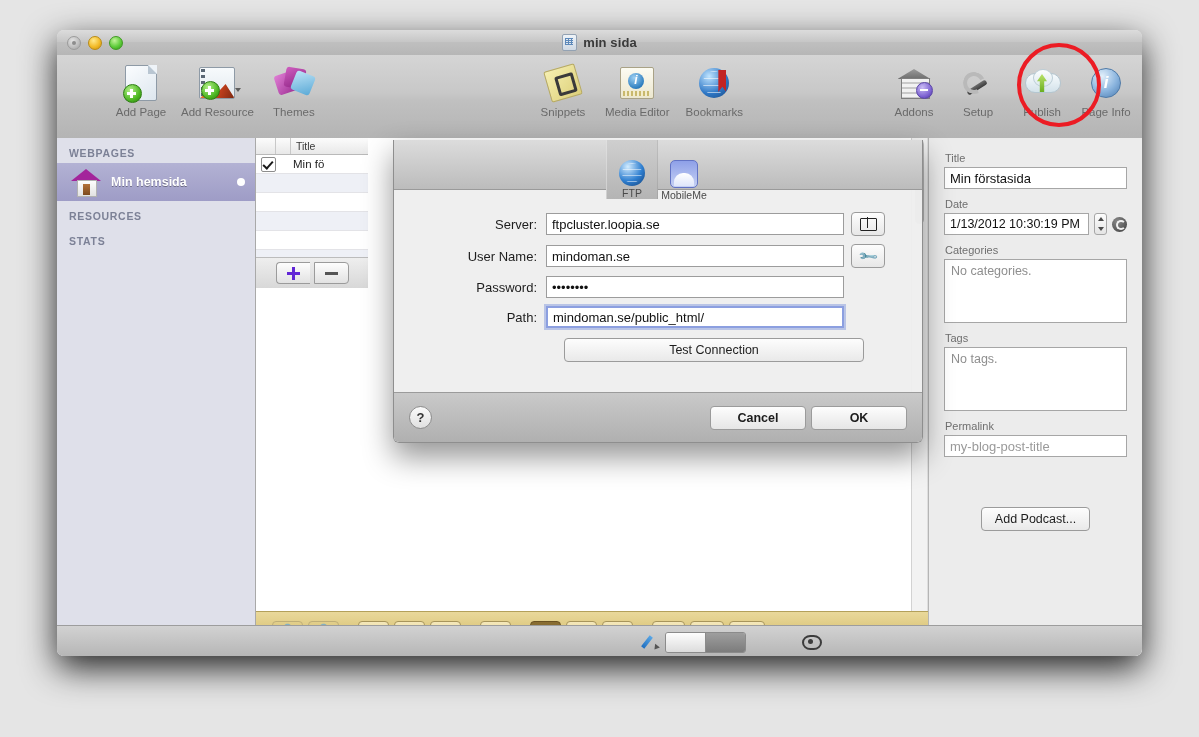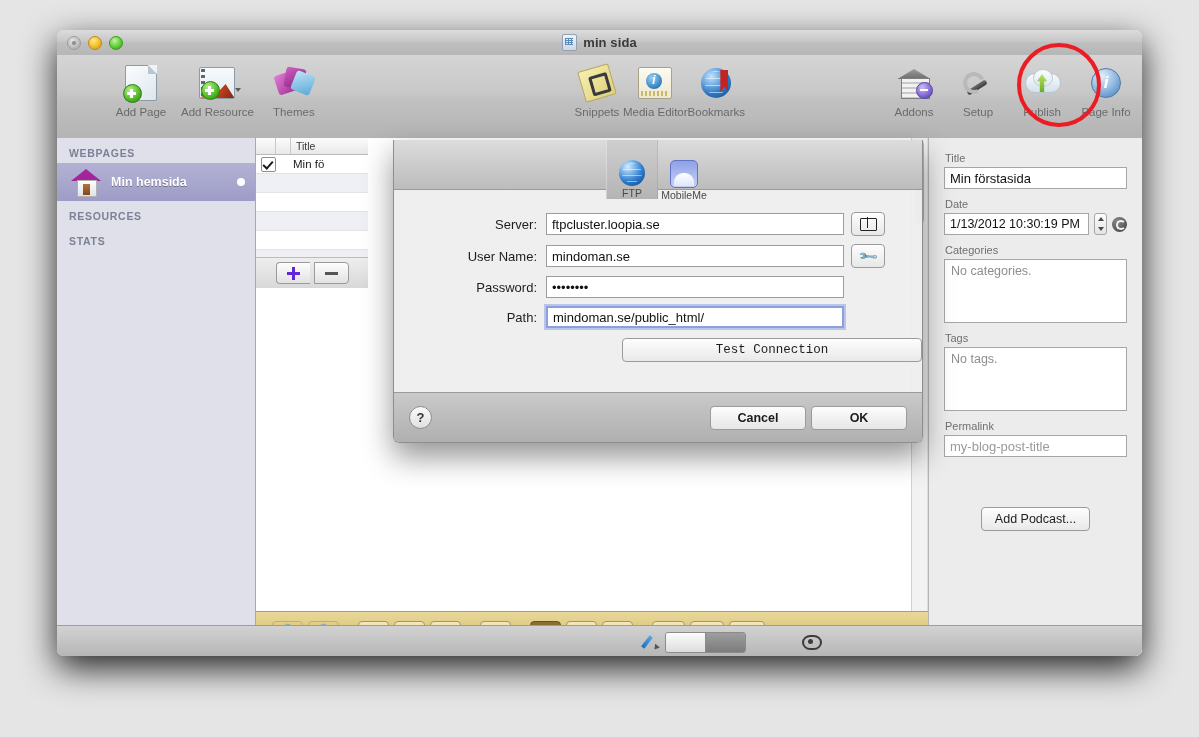--- a/index.html
+++ b/index.html
@@ -47,21 +47,21 @@
   }
 
   
   .toolbar{
     position:absolute;left:0;top:25px;width:100%;height:83px;
     background:linear-gradient(to bottom,#d5d5d5 0%,#c8c8c8 45%,#c0c0c0 55%,#b4b4b4 100%);
     border-bottom:1px solid #8f8f8f;
   }
   .tb-group{position:absolute;top:6px;display:flex;align-items:flex-start;}
   .tb-left{left:58px;gap:14px;}
-  .tb-center{left:514px;text-align:right;}
+  .tb-center{left:480px;gap:16px;text-align:right;}
   .tb-right{right:10px;gap:12px;}
   .tb-item{
     width:auto;min-width:52px;display:flex;flex-direction:column;align-items:center;
     cursor:default;
   }
   .tb-glyph{height:44px;display:flex;align-items:center;justify-content:center;position:relative;}
   .tb-label{font-size:11.5px;color:#6a6a6a;margin-top:1px;white-space:nowrap;}
 
   
   .ic-page{width:30px;height:34px;background:linear-gradient(145deg,#fbfdff,#dde6ee);border:1px solid #8e9aa6;border-radius:2px;position:relative;}
@@ -273,21 +273,21 @@
   .frow{display:flex;align-items:center;margin-bottom:8px;}
   .flabel{width:152px;text-align:right;padding-right:9px;font-size:13px;color:#1d1d1d;box-sizing:border-box;}
   .finput{width:298px;height:22px;background:#fff;border:1px solid #9c9c9c;box-sizing:border-box;
     font-size:13px;color:#111;padding:0 5px;display:flex;align-items:center;}
   .finput.focus{border:2px solid #8c9fe0;outline:2px solid rgba(120,145,220,.45);}
   .sidebtn{width:32px;height:22px;margin-left:7px;border:1px solid #9b9b9b;border-radius:4px;
     background:linear-gradient(to bottom,#fdfdfd,#e7e7e7);display:flex;align-items:center;justify-content:center;}
   .gl-book{width:15px;height:11px;border:1.6px solid #222;border-radius:1px;position:relative;}
   .gl-book:after{content:"";position:absolute;left:6px;top:-1.6px;width:1.6px;height:11px;background:#222;}
   .gl-wrench{font-size:13px;color:#1a1a1a;transform:rotate(-42deg);line-height:1;}
-  .testrow{display:flex;justify-content:flex-end;padding-left:112px;margin-top:10px;font-family:Liberation Mono, monospace;}
+  .testrow{display:flex;justify-content:center;padding-left:112px;margin-top:10px;}
   .btn-test{width:298px;height:22px;border:1px solid #9b9b9b;border-radius:4px;
     background:linear-gradient(to bottom,#fdfdfd,#e9e9e9);font-size:12.5px;color:#1d1d1d;
     display:flex;align-items:center;justify-content:center;}
   .sheet-foot{position:absolute;left:0;bottom:0;width:100%;height:50px;
     background:linear-gradient(to bottom,#c9c9c9,#b0b0b0);border-top:1px solid #9b9b9b;
     display:flex;align-items:center;padding:0 15px;box-sizing:border-box;}
   .helpbtn{width:21px;height:21px;border-radius:50%;border:1px solid #8d8d8d;
     background:linear-gradient(to bottom,#fafafa,#e0e0e0);display:flex;align-items:center;justify-content:center;
     font-size:13px;font-weight:bold;color:#333;}
   .foot-right{margin-left:auto;display:flex;gap:5px;font-weight:bold;}

